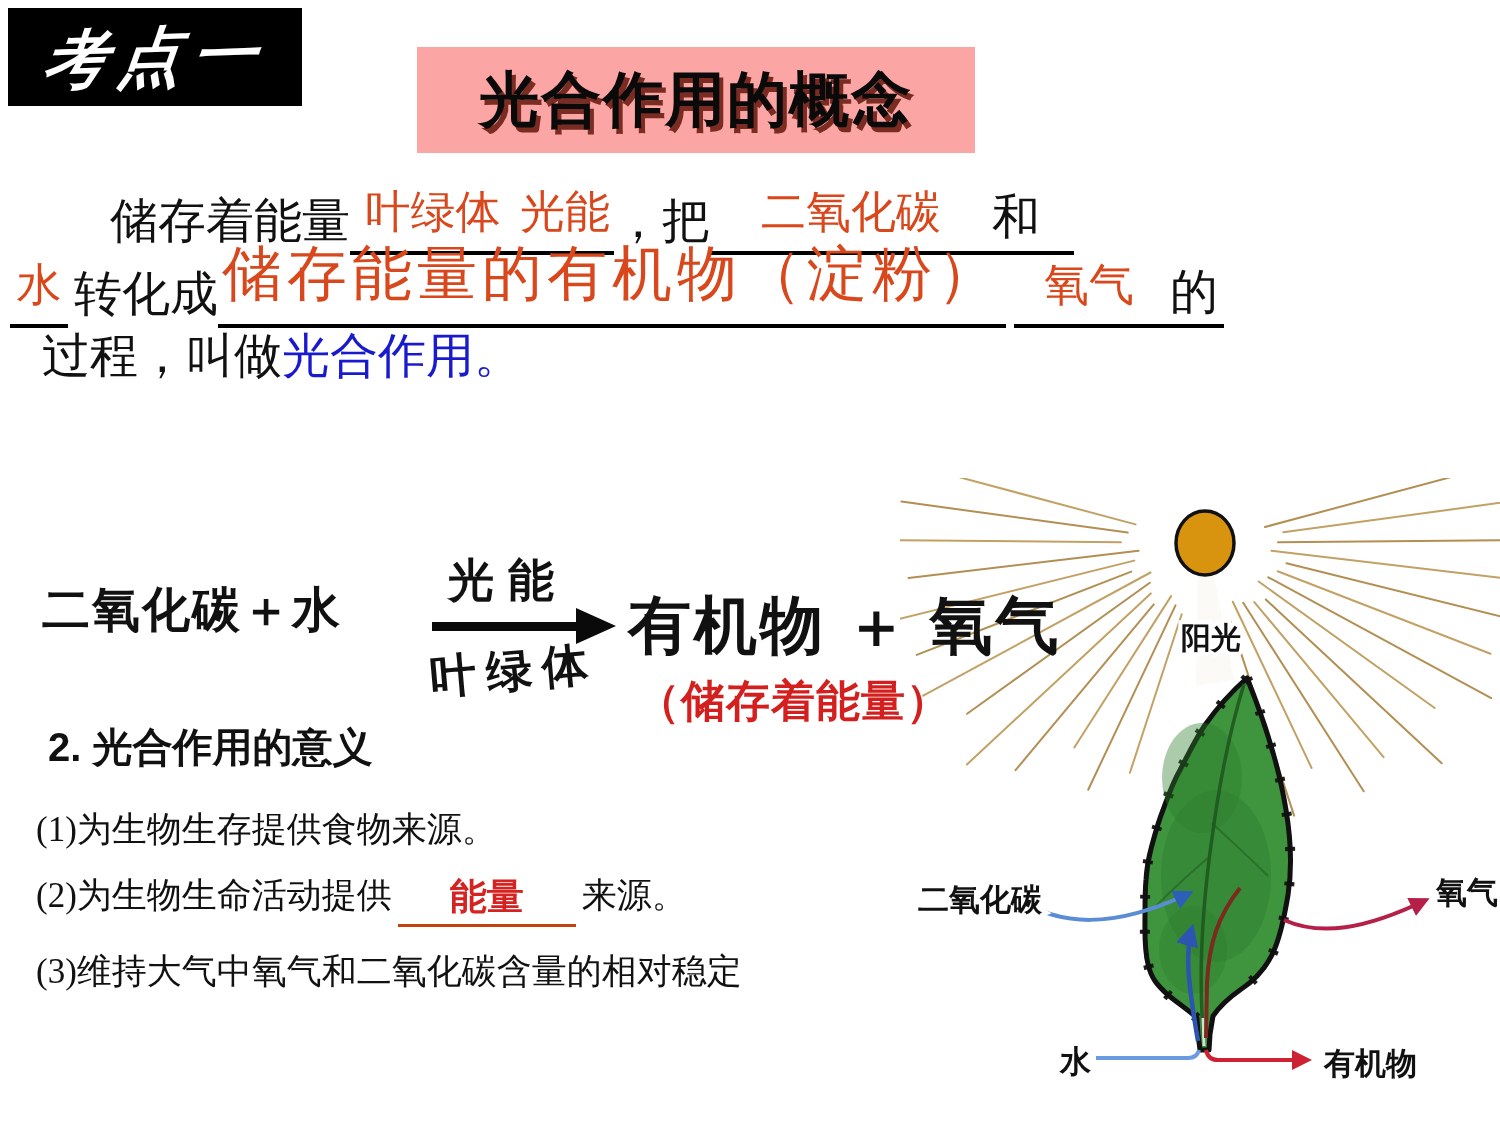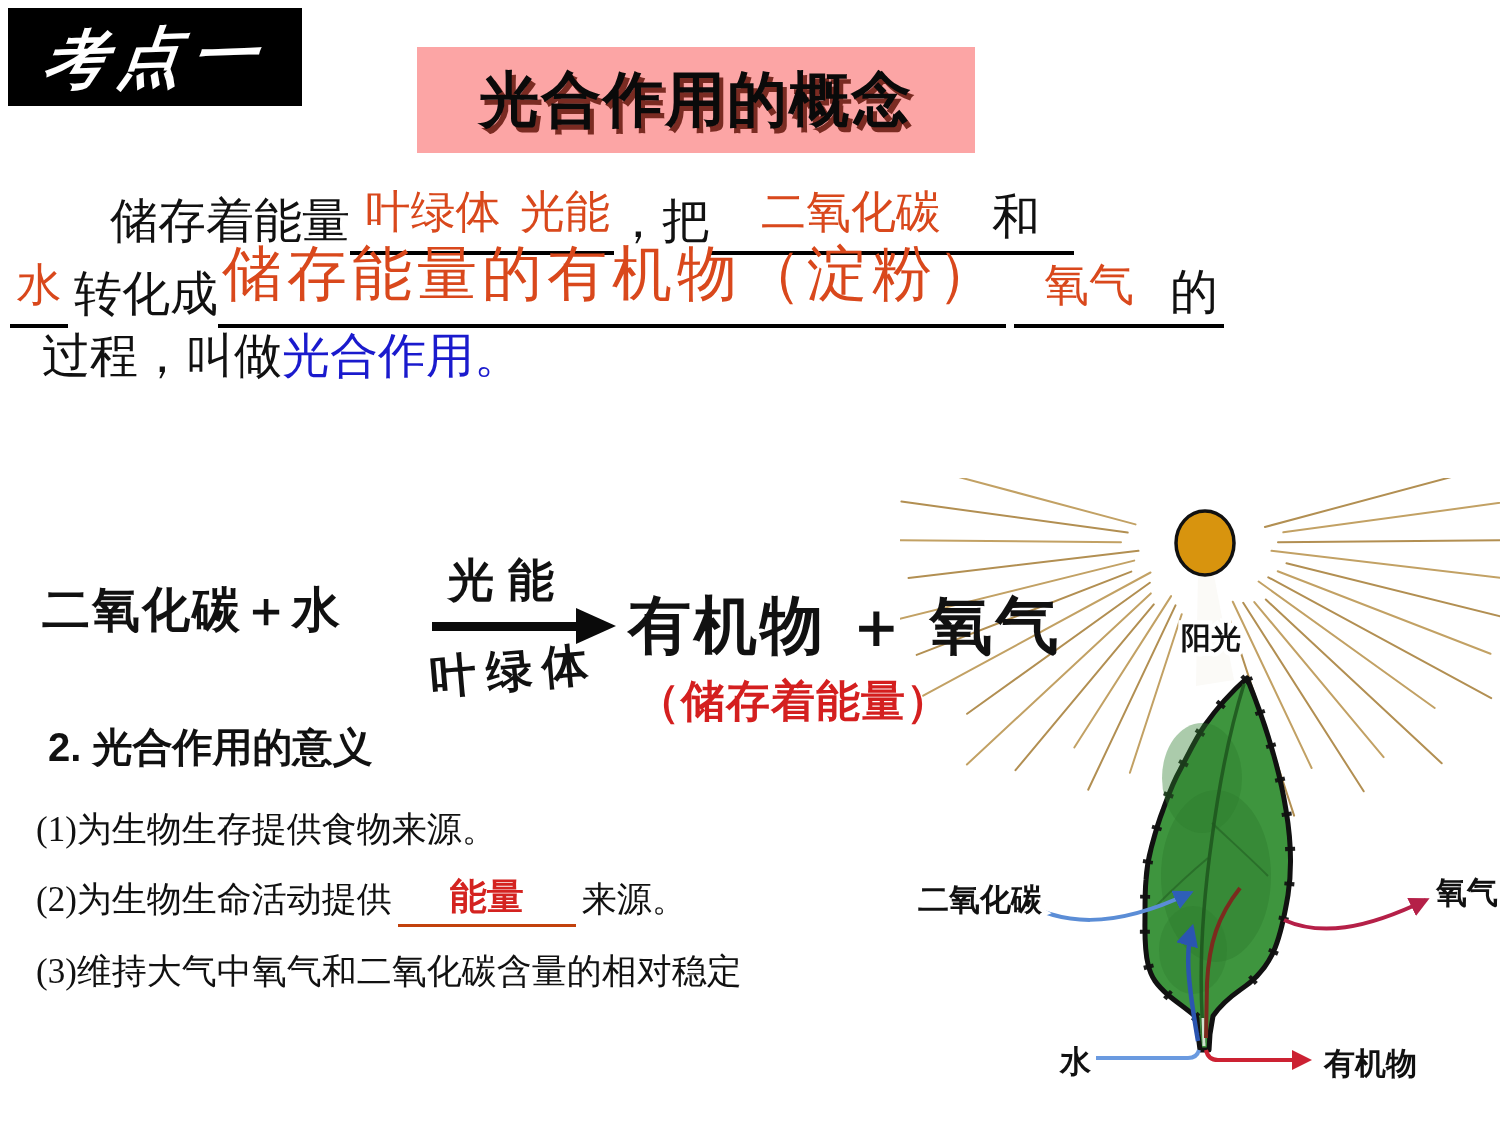--- a/index.html
+++ b/index.html
@@ -34,21 +34,21 @@
   .f-above{position:absolute;left:448px;top:550px;font-size:46px;letter-spacing:14px;z-index:2;}
   .f-below{position:absolute;left:430px;top:640px;font-size:46px;letter-spacing:10px;
            transform:rotate(-5deg);z-index:2;}
   .f-arrow{position:absolute;left:428px;top:605px;z-index:2;}
   .f-note{position:absolute;left:636px;top:672px;font-size:44px;font-weight:bold;
           font-family:"Liberation Sans","DejaVu Sans",sans-serif;
           color:var(--note-color,#D41F1F);z-index:2;letter-spacing:1px;}
   
   .sig-head{position:absolute;left:48px;top:720px;font-size:40px;font-weight:bold;
             font-family:"Liberation Sans","DejaVu Sans",sans-serif;z-index:2;}
-  .sig-item{position:absolute;font-size:35px;z-index:2;display:flex;align-items:center;white-space:nowrap;}
+  .sig-item{position:absolute;font-size:35px;z-index:2;display:flex;align-items:flex-start;white-space:nowrap;}
   .iblank{display:inline-flex;align-items:flex-end;justify-content:center;width:178px;
           border-bottom:3px solid #c2410c;margin:0 6px;}
   .iblank .fill{color:var(--item-blank-color,#D42320);font-weight:bold;font-size:37px;
                 font-family:"Liberation Sans","DejaVu Sans",sans-serif;padding-bottom:2px;}
   
   #illu{position:absolute;left:900px;top:478px;width:600px;height:647px;z-index:1;}
   #illu text{font-family:"Liberation Sans","DejaVu Sans",sans-serif;font-weight:bold;
              fill:#111;paint-order:stroke;stroke:#ffffff;stroke-width:8px;}
 </style>
 </head>

